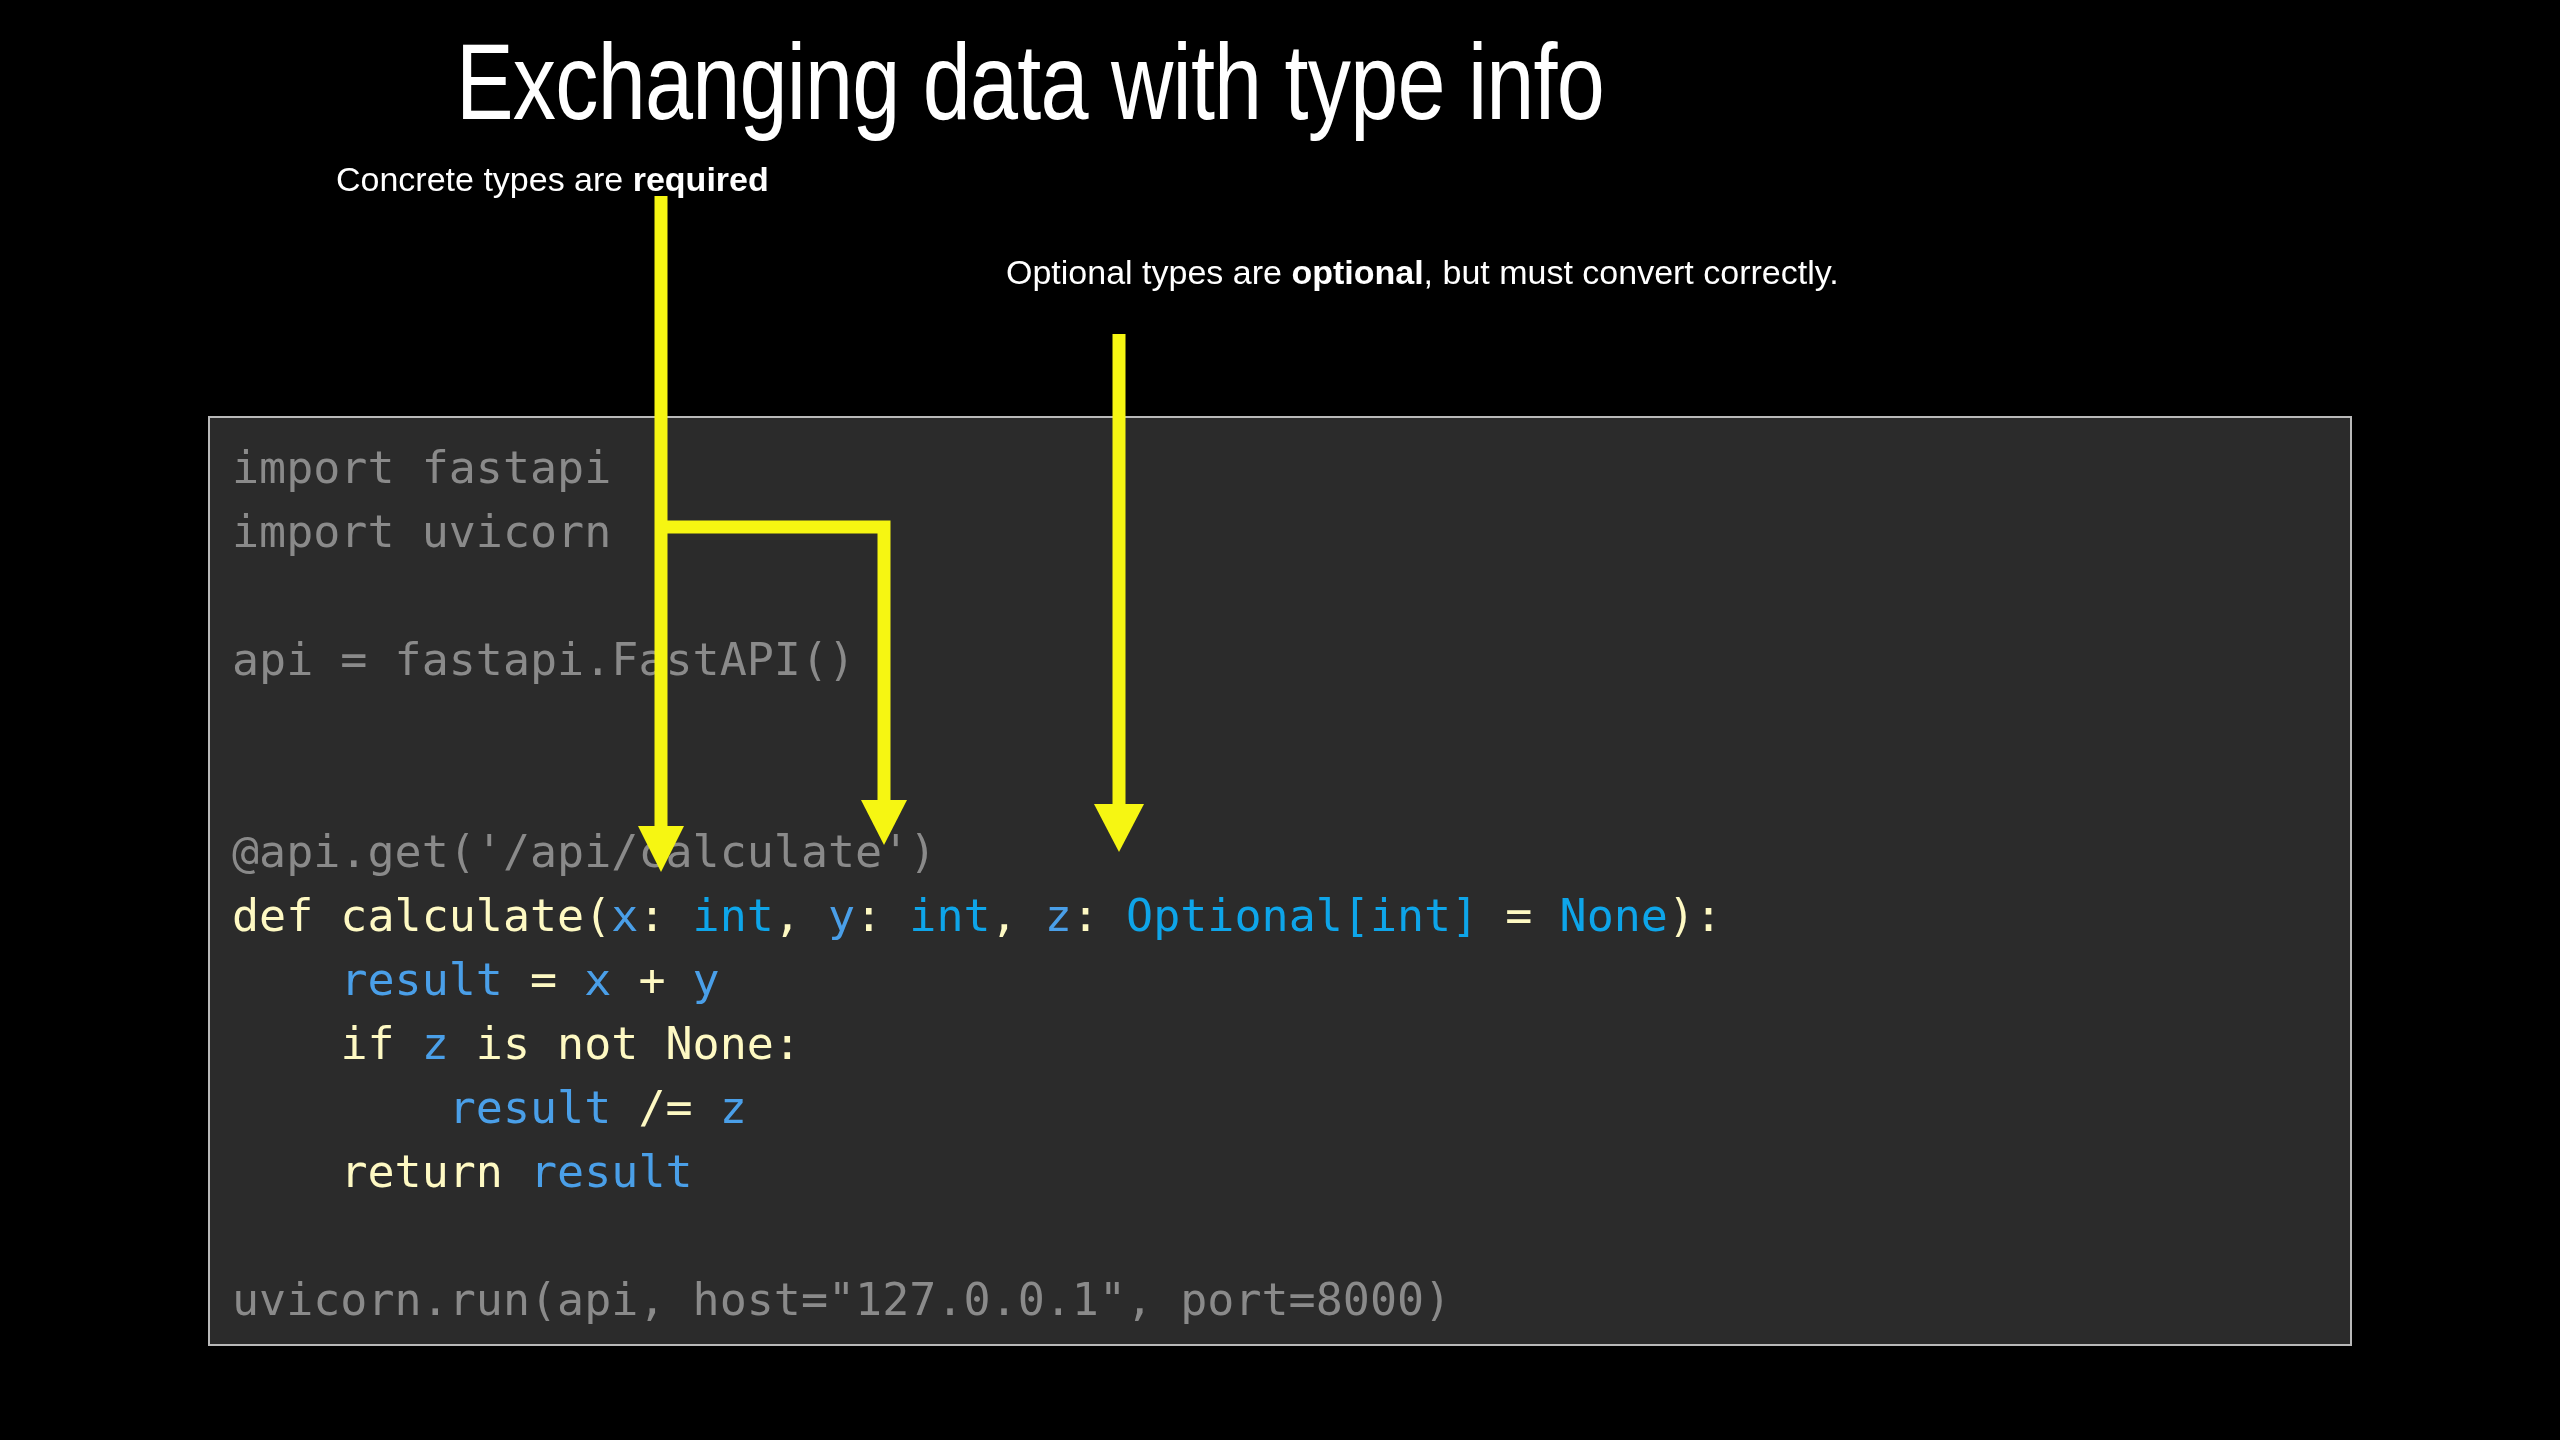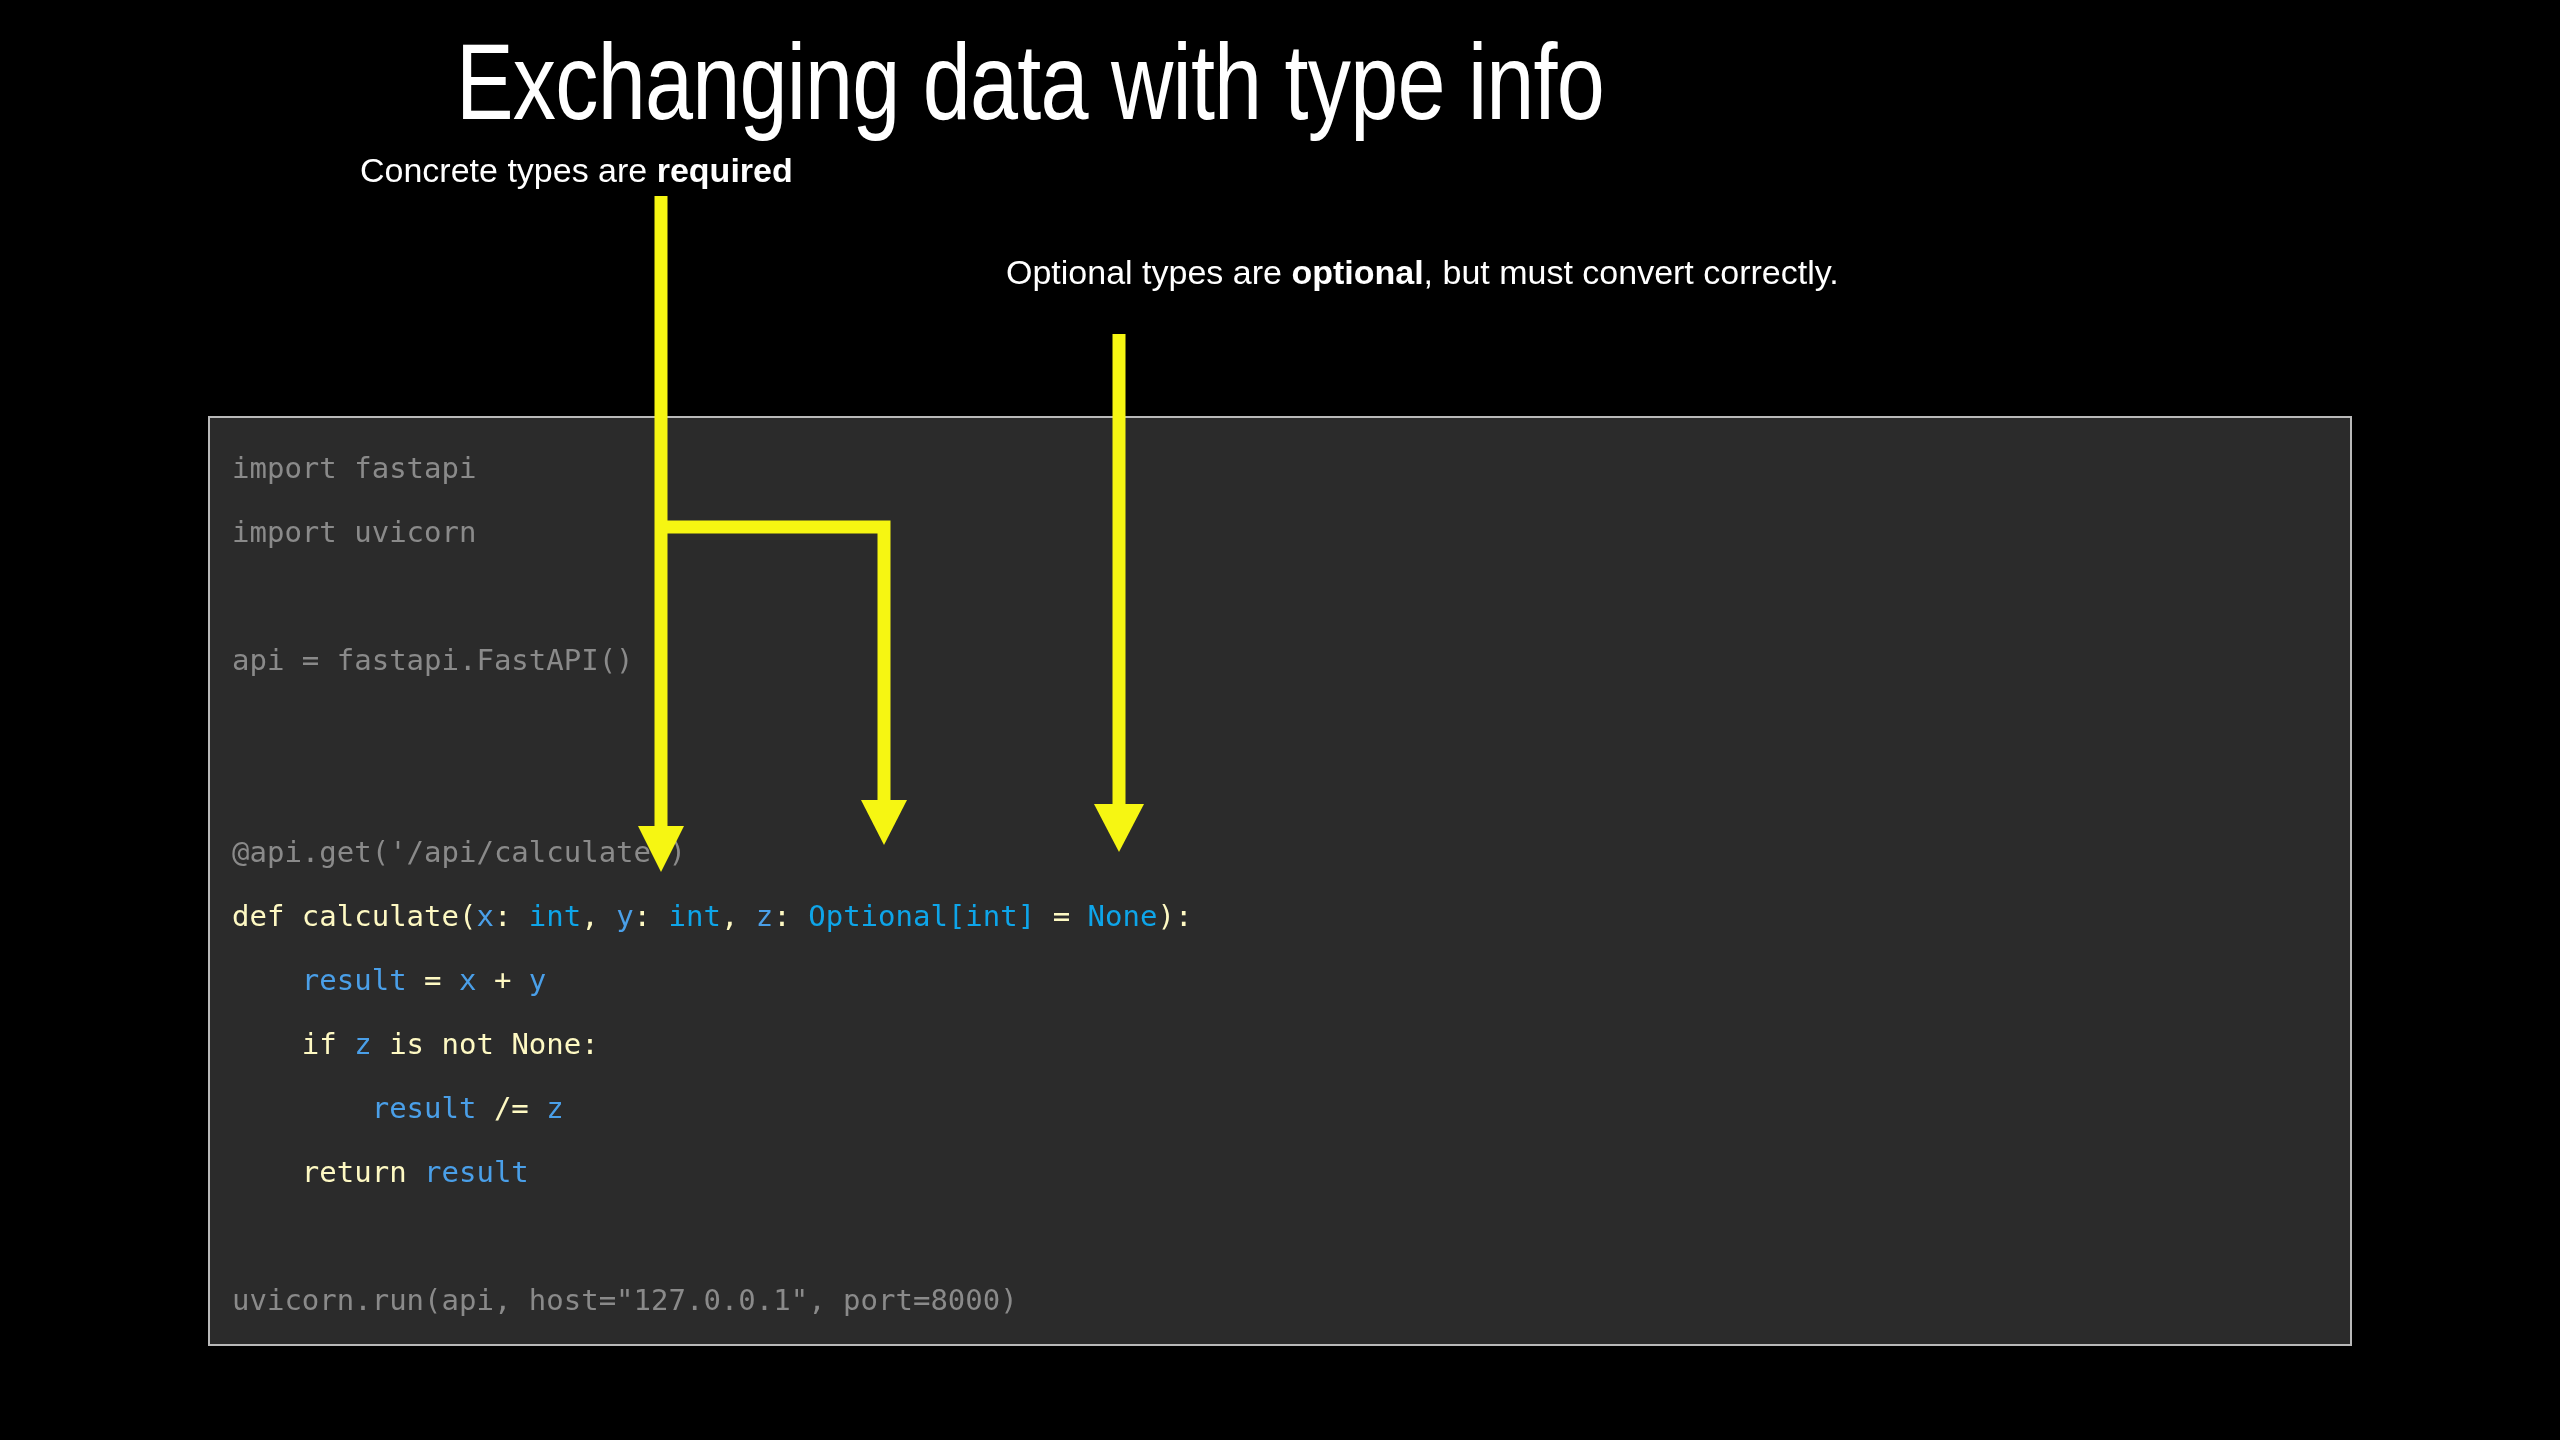--- a/index.html
+++ b/index.html
@@ -47,22 +47,21 @@
     font-size: 34px;
     font-weight: 400;
     white-space: nowrap;
     line-height: 1.1;
   }
   .callout b {
     font-weight: 700;
   }
   #callout-required {
     left: 336px;
-    top: 152px;
-    margin-left: 24px;
+    top: 161px;
   }
   #callout-optional {
     left: 1006px;
     top: 254px;
   }
 
   
   #arrow-layer {
     position: absolute;
     left: 0;
@@ -83,21 +82,21 @@
     border: 2px solid #b9b9b9;
     box-sizing: border-box;
     overflow: hidden;
   }
   #code-block {
     position: absolute;
     left: 22px;
     top: 18px;
     margin: 0;
     font-family: "DejaVu Sans Mono", "Liberation Mono", monospace;
-    font-size: 29px;
+    font-size: 45px;
     line-height: 64px;
     letter-spacing: 0px;
     white-space: pre;
     color: #8a8a8a;
   }
   .code-line { display: block; height: 64px; }
   .dim   { color: #8a8a8a; }
   .kw    { color: #fef9c3; }
   .var   { color: #4a9fe8; }
   .typ   { color: #0ea5e9; }

